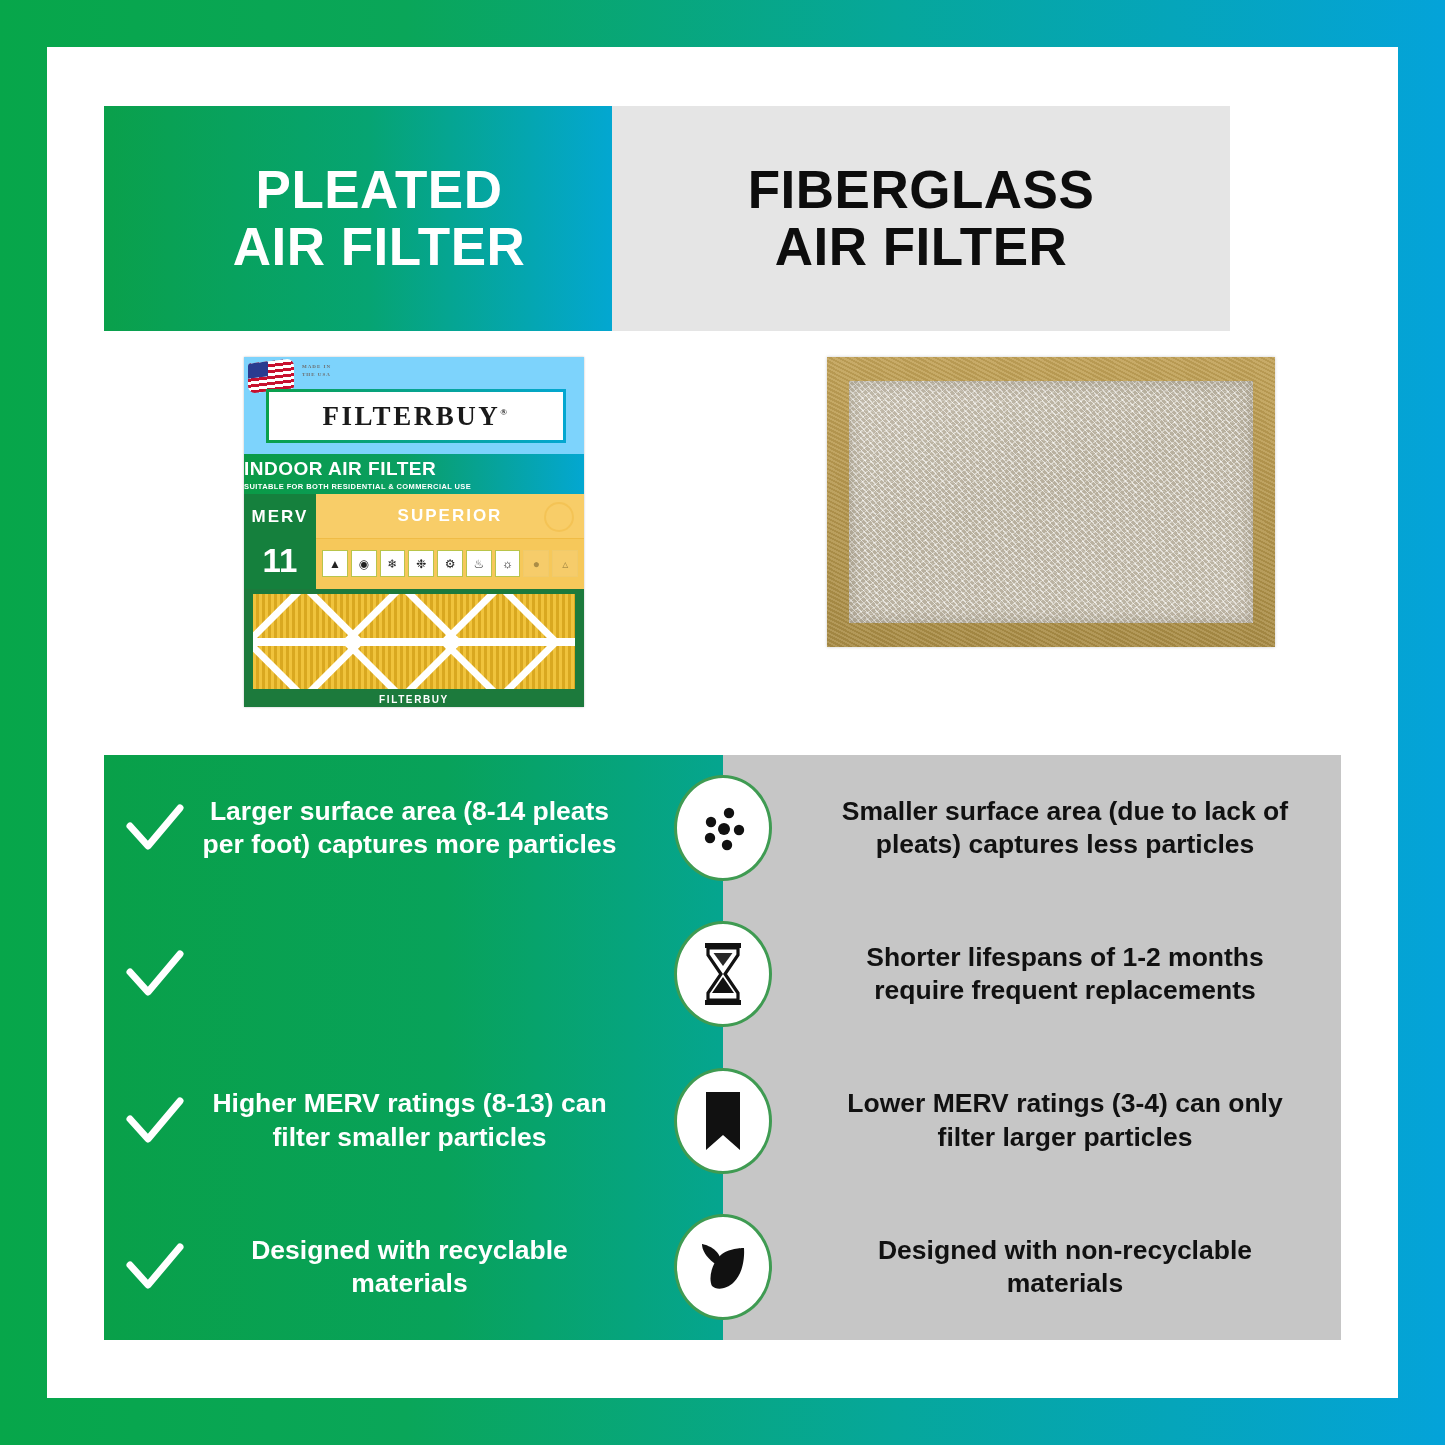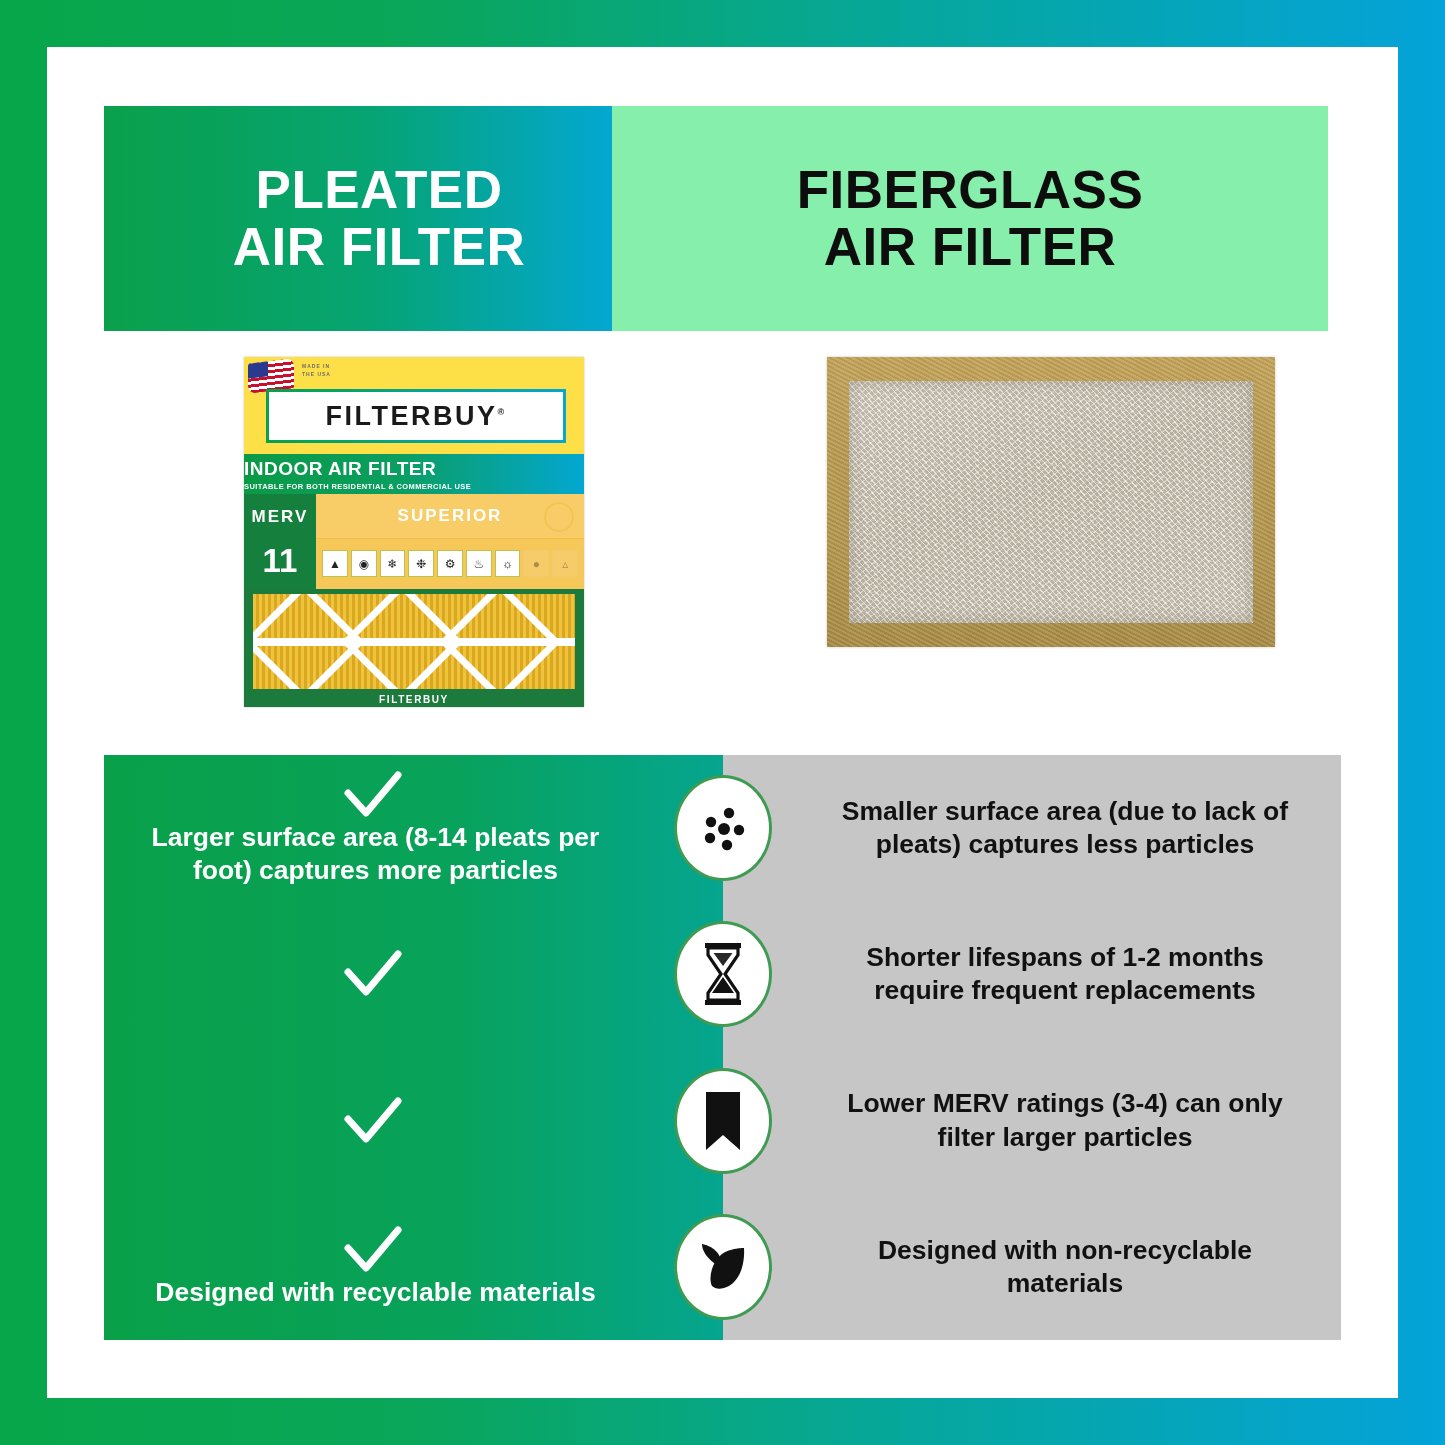--- a/index.html
+++ b/index.html
@@ -36,22 +36,22 @@
     display:flex;align-items:center;justify-content:center;
     text-align:center;
     box-sizing:border-box;
   }
   .hdr-left{
     width:508px;
     background:linear-gradient(90deg,#0aa04b 0%,#06a472 52%,#03a7d1 100%);
     padding-left:42px;
   }
   .hdr-right{
-    width:716px;
-    background:#86efac;
+    width:618px;
+    background:#e5e5e5;
   }
   .hdr-title{
     font-weight:bold;
     font-size:53px;
     line-height:1.06;
     letter-spacing:0.5px;
     white-space:pre-line;
   }
   .hdr-left .hdr-title{color:#ffffff;}
   .hdr-right .hdr-title{color:#0d0d0d;}
@@ -69,21 +69,21 @@
     left:140px;top:26px;
     width:340px;height:350px;
     background:#ffffff;
     box-shadow:0 0 2px rgba(0,0,0,.25);
     box-sizing:border-box;
     overflow:hidden;
     font-size:0;
   }
   .box-top{
     position:relative;
-    height:97px;background:#fde047;
+    height:97px;background:#7dd3fc;font-family:Liberation Serif, serif;
   }
   .flag{
     position:absolute;left:4px;top:4px;
     width:46px;height:30px;
     background:
       repeating-linear-gradient(0deg,#c8102e 0 3px,#ffffff 3px 6px);
     border-radius:2px 8px 2px 8px;
     transform:skewY(-7deg);
     overflow:hidden;
   }
@@ -229,21 +229,21 @@
   .row{
     flex:1;
     display:flex;align-items:center;
     position:relative;
   }
   .cell{
     width:619px;
     display:flex;align-items:center;
     box-sizing:border-box;
   }
-  .cell-left{padding:0 96px 0 20px;flex-direction:column;}
+  .cell-left{padding:0 96px 0 20px;}
   .cell-right{
     width:618px;
     padding:0 30px 0 96px;
     justify-content:center;
   }
   .check{
     flex:0 0 auto;width:62px;text-align:center;
     color:#ffffff;font-size:56px;line-height:1;font-weight:normal;
     margin-right:6px;
   }
@@ -394,20 +394,21 @@
           </div>
         </div>
 
         <div class="row">
           <div class="cell cell-left">
             <div class="check">
               <svg width="62" height="52" viewBox="0 0 62 52">
                 <path d="M6 24 L24 44 L56 6" fill="none" stroke="#ffffff" stroke-width="7" stroke-linecap="round" stroke-linejoin="round"></path>
               </svg>
             </div>
+            <div class="txt txt-left">Higher MERV ratings (8-13) can filter smaller particles</div>
           </div>
           <div class="badge">
             <svg width="42" height="62" viewBox="0 0 42 62">
               <path d="M4 2 H38 V60 L21 45 L4 60 Z" fill="#111"></path>
             </svg>
           </div>
           <div class="cell cell-right">
             <div class="txt txt-right">Lower MERV ratings (3-4) can only filter larger particles</div>
           </div>
         </div>

